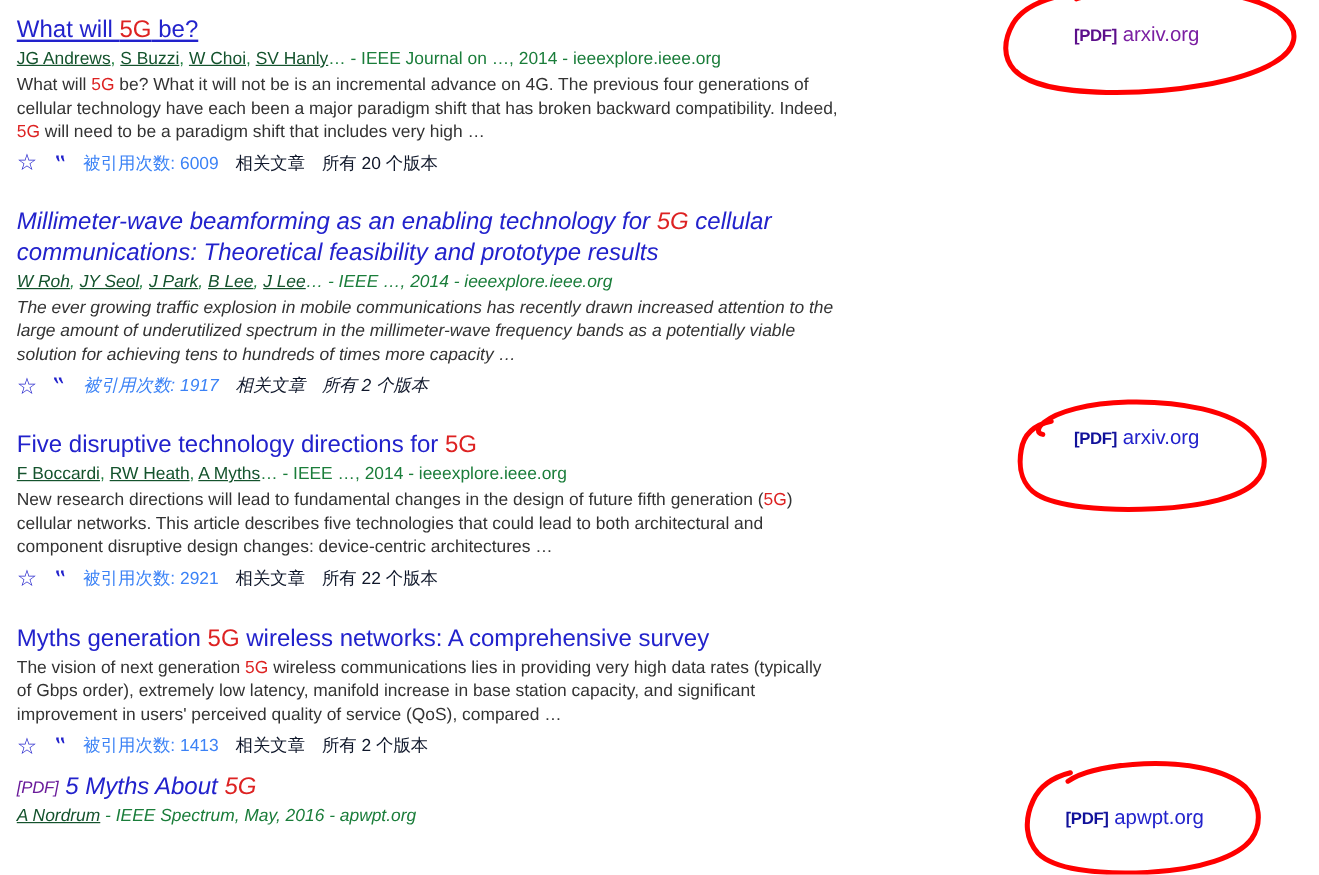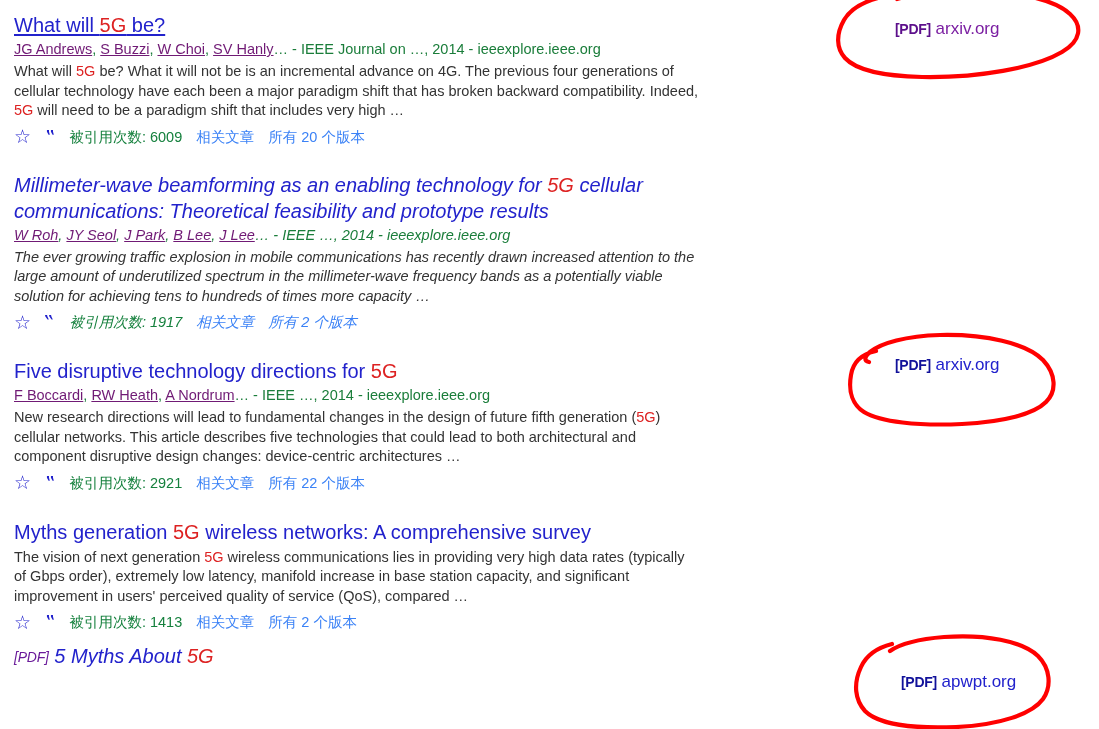--- a/index.html
+++ b/index.html
@@ -66,21 +66,21 @@
   }
 
   .result-meta {
     font-size: 14.5px;
     line-height: 20px;
     color: #1a7d3a;
     margin-top: 1px;
     white-space: nowrap;
   }
   .result-meta a {
-    color: #701a75;
+    color: #14532d;
     text-decoration: underline;
     text-underline-offset: 1px;
     cursor: pointer;
   }
 
   .result-snippet {
     font-size: 14.5px;
     line-height: 19.5px;
     color: #333333;
     margin-top: 3px;
@@ -105,25 +105,25 @@
     line-height: 1;
   }
   .star-icon { font-size: 19px; }
   .quote-icon {
     font-size: 20px;
     font-family: "DejaVu Sans", sans-serif;
     transform: scaleX(-1);
     display: inline-block;
   }
   .action-link {
-    color: #3b82f6;
+    color: #0f172a;
     text-decoration: none;
     cursor: pointer;
   }
-  .cited-count { color: #15803d; }
+  .cited-count { color: #3b82f6; }
 
   
   .pdf-link {
     position: absolute;
     font-size: 17px;
     line-height: 22px;
     white-space: nowrap;
     cursor: pointer;
   }
   .pdf-link .tag {
@@ -177,21 +177,21 @@
       <span class="action-link">相关文章</span>
       <span class="action-link"><span>所有</span> <span>2</span> <span>个版本</span></span>
     </div>
   </div>
 
   <div class="result" style="margin-top:25px;">
     <div class="result-title">
       <span><span>Five disruptive technology directions for </span><span class="hl">5G</span></span>
     </div>
     <div class="result-meta">
-      <span><a>F Boccardi</a>, <a>RW Heath</a>, <a>A Nordrum</a><span>… - IEEE …, 2014 - ieeexplore.ieee.org</span></span>
+      <span><a>F Boccardi</a>, <a>RW Heath</a>, <a>A Myths</a><span>… - IEEE …, 2014 - ieeexplore.ieee.org</span></span>
     </div>
     <div class="result-snippet">
       <span><span>New research directions will lead to fundamental changes in the design of future fifth generation (</span><span class="hl">5G</span><span>) cellular networks. This article describes five technologies that could lead to both architectural and component disruptive design changes: device-centric architectures …</span></span>
     </div>
     <div class="result-actions">
       <span class="icon-btn star-icon">☆</span>
       <span class="icon-btn quote-icon">”</span>
       <span class="action-link cited-count"><span>被引用次数:</span> <span>2921</span></span>
       <span class="action-link">相关文章</span>
       <span class="action-link"><span>所有</span> <span>22</span> <span>个版本</span></span>
@@ -211,38 +211,41 @@
       <span class="action-link cited-count"><span>被引用次数:</span> <span>1413</span></span>
       <span class="action-link">相关文章</span>
       <span class="action-link"><span>所有</span> <span>2</span> <span>个版本</span></span>
     </div>
   </div>
 
   <div class="result" style="margin-top:10px;font-style:italic;">
     <div class="result-title">
       <span class="pdf-tag-inline">[PDF]</span>
       <span><span>5 Myths About </span><span class="hl">5G</span></span>
+    </div>
+    <div class="result-meta">
+      <span><a>A Nordrum</a><span> - IEEE Spectrum, May, 2016 - apwpt.org</span></span>
     </div>
   </div>
 
 </div>
 
 <div id="pdf-column">
 
   <div class="pdf-link purple" style="top:18px; left:65px;">
     <span class="tag">[PDF]</span>
     <span>arxiv.org</span>
   </div>
 
   <div class="pdf-link blue" style="top:354px; left:65px;">
     <span class="tag">[PDF]</span>
     <span>arxiv.org</span>
   </div>
 
-  <div class="pdf-link blue" style="top:671px; left:71px;">
+  <div class="pdf-link blue" style="top:671px; left:58px;">
     <span class="tag">[PDF]</span>
     <span>apwpt.org</span>
   </div>
 
 </div>
 
 <svg id="annotation-layer" viewBox="0 0 1099 729">
 
   <path fill="none" stroke="#ff0000" stroke-width="4.2" stroke-linecap="round" stroke-linejoin="round" d="M 897 -6
            C 870 -2, 852 6, 844 20

